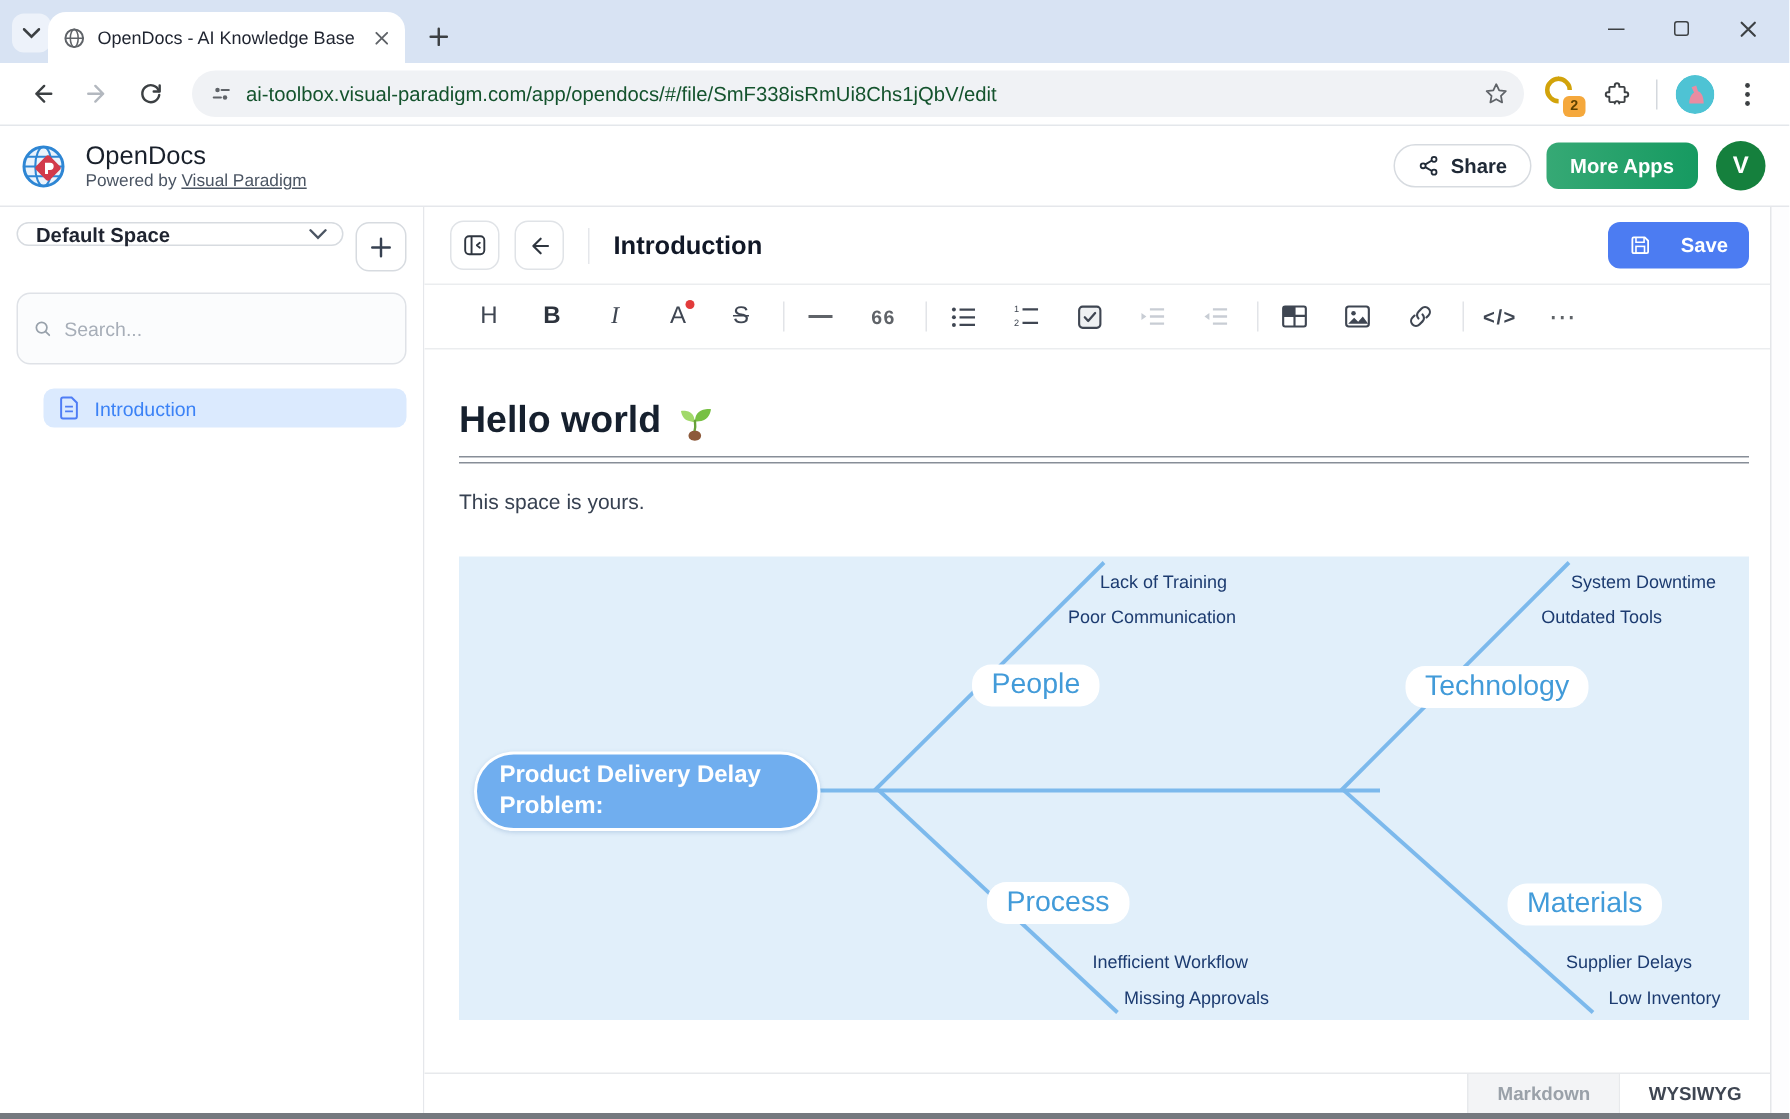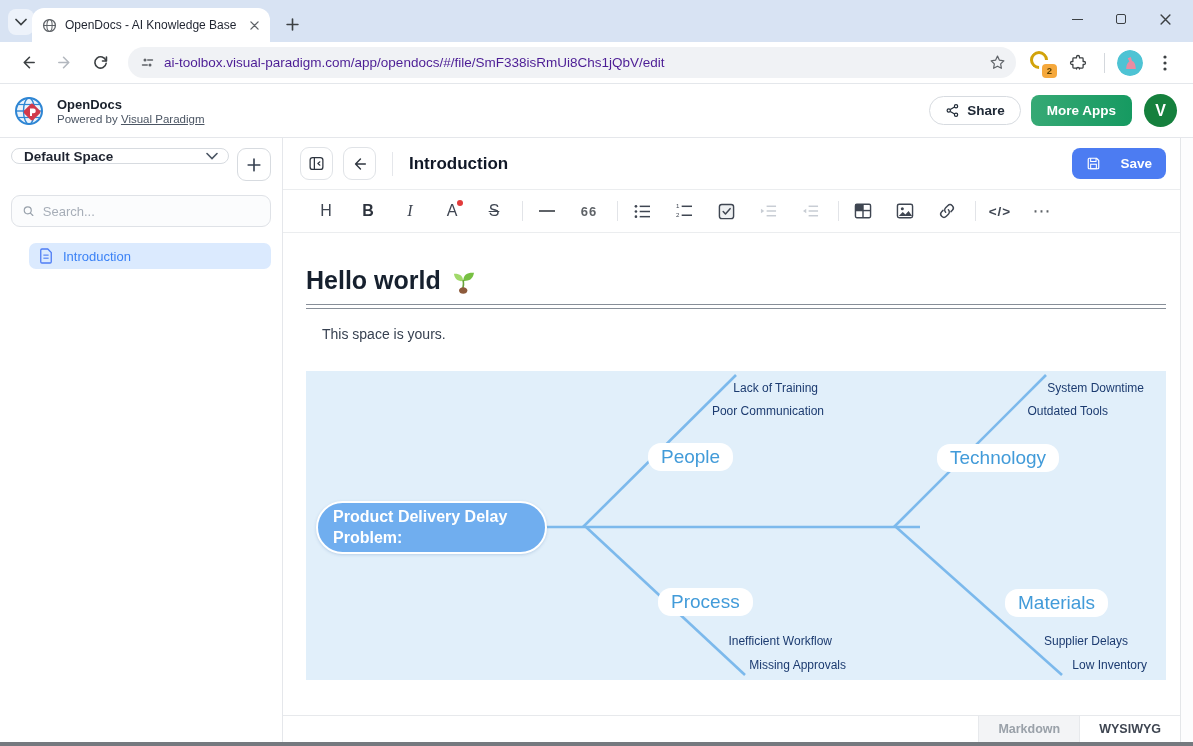--- a/index.html
+++ b/index.html
@@ -15,46 +15,46 @@
   .newtab-btn { width:28px; height:28px; margin:0 0 4px 8px; display:flex; align-items:center; justify-content:center; font-size:20px; color:#3c4043; border-radius:50%; cursor:pointer; }
   .win-controls { position:absolute; right:6px; top:4px; display:flex; }
   .win-btn { width:44px; height:30px; display:flex; align-items:center; justify-content:center; cursor:pointer; }
   .glyph-min { width:11px; border-top:1.4px solid #3c4043; }
   .glyph-max { width:10px; height:10px; border:1.4px solid #3c4043; border-radius:2px; }
 
   
   .navrow { height:42px; background:#fff; border-bottom:1px solid #e4e7eb; display:flex; align-items:center; padding:0 10px; flex:0 0 auto; }
   .nav-icon { width:30px; height:30px; display:flex; align-items:center; justify-content:center; border-radius:50%; cursor:pointer; margin:0 3px; }
   .urlbar { flex:1; height:31px; background:#f0f2f5; border-radius:16px; margin:0 8px 0 10px; display:flex; align-items:center; padding:0 10px 0 12px; }
-  .url-text { flex:1; font-size:13.5px; color:#4c1d95; margin-left:9px; white-space:nowrap; overflow:hidden; }
+  .url-text { flex:1; font-size:13.5px; color:#14532d; margin-left:9px; white-space:nowrap; overflow:hidden; }
   .coin-wrap { position:relative; width:24px; height:24px; margin:0 6px; cursor:pointer; }
   .coin-ring { width:18px; height:18px; border:3.2px solid #d2a30a; border-radius:50%; border-bottom-color:transparent; transform:rotate(-45deg); }
   .coin-badge { position:absolute; right:-3px; bottom:-3px; min-width:15px; height:14px; background:#f5a83c; border-radius:4px; font-size:9.5px; font-weight:bold; color:#5f4200; display:flex; align-items:center; justify-content:center; padding:0 2px; }
   .chrome-divider { width:1px; height:20px; background:#d4d8dd; margin:0 8px; }
   .profile-avatar { width:26px; height:26px; border-radius:50%; overflow:hidden; cursor:pointer; margin:0 4px; }
 
   
   .appheader { height:54px; background:#fff; border-bottom:1px solid #e5e7eb; display:flex; align-items:center; padding:0 16px 0 12px; flex:0 0 auto; }
   .brand { display:flex; align-items:center; gap:9px; }
-  .brand-name { font-size:13px; font-weight:bold; color:#19202b; }
+  .brand-name { font-size:17px; font-weight:normal; color:#19202b; }
   .brand-sub { font-size:11.5px; color:#4b5563; margin-top:1px; }
   .brand-sub a { color:#4b5563; text-decoration:underline; cursor:pointer; }
   .headspacer { flex:1; }
   .share-btn { display:flex; align-items:center; gap:7px; border:1px solid #d7dbe0; border-radius:17px; background:#fff; padding:6px 15px; font-size:13.5px; font-weight:bold; color:#202a37; cursor:pointer; }
   .moreapps-btn { margin-left:10px; border:none; border-radius:8px; background:linear-gradient(90deg,#36a975,#169a61); padding:8px 16px; font-size:13.5px; font-weight:bold; color:#fff; cursor:pointer; }
   .v-avatar { margin-left:12px; width:33px; height:33px; border-radius:50%; background:#15803d; color:#fff; font-weight:bold; font-size:16px; display:flex; align-items:center; justify-content:center; cursor:pointer; }
 
   
   .bodyrow { flex:1; display:flex; min-height:0; }
   .sidebar { width:283px; background:#fff; border-right:1px solid #e5e7eb; padding:10px 11px; flex:0 0 auto; }
   .space-row { display:flex; gap:8px; }
   .space-select { flex:1; height:16px; border:1px solid #d7dbe0; border-radius:9px; background:#fff; display:flex; align-items:center; padding:0 10px 0 12px; cursor:pointer; }
   .space-label { flex:1; font-size:13.5px; font-weight:bold; color:#1f2430; }
   .add-btn { width:34px; height:33px; border:1px solid #d7dbe0; border-radius:9px; background:#fff; font-size:19px; color:#374151; display:flex; align-items:center; justify-content:center; cursor:pointer; }
-  .search-box { margin-top:14px; height:32px; border:1px solid #dfe2e7; border-radius:9px; background:#fbfcfd; display:flex; align-items:center; padding:0 10px; gap:8px; }
+  .search-box { margin-top:14px; height:48px; border:1px solid #dfe2e7; border-radius:9px; background:#fbfcfd; display:flex; align-items:center; padding:0 10px; gap:8px; }
   .search-box input { border:none; outline:none; background:transparent; font-size:13px; color:#374151; width:100%; font-family:inherit; }
   .search-box input::placeholder { color:#a7aeb8; }
   .tree { margin-top:16px; }
   .tree-folder { display:flex; align-items:center; gap:11px; padding:5px 4px 5px 9px; font-size:13px; color:#313947; cursor:pointer; }
   .tree-doc { display:flex; align-items:center; gap:10px; margin:3px 0 0 18px; padding:5px 8px 5px 10px; border-radius:7px; font-size:13px; cursor:pointer; }
   .tree-doc.selected { background:#dbeafe; color:#3b82f6; }
 
   .main { flex:1; display:flex; flex-direction:column; min-width:0; background:#fff; }
   .scrolltrack { width:13px; background:#fdfdfe; border-left:1px solid #e4e6e9; flex:0 0 auto; }
 
@@ -78,21 +78,21 @@
   .g-color .dot { position:absolute; top:-2px; right:-6px; width:6px; height:6px; border-radius:50%; background:#e23b3b; }
   .g-quote { font-weight:bold; font-size:13px; letter-spacing:1px; color:#5f6368; }
   .g-code { font-size:13.5px; font-weight:bold; letter-spacing:1px; }
   .g-more { font-size:18px; letter-spacing:1px; color:#5f6368; }
   .g-hr { width:16px; border-top:2px solid #5f6368; display:inline-block; }
 
   
   .editor { flex:1; overflow:hidden; padding:0 14px 0 23px; }
   .doc-h1 { margin-top:33px; font-size:25px; font-weight:bold; color:#16202e; display:flex; align-items:center; gap:10px; }
   .h1-rule { margin-top:9px; height:5px; border-top:1px solid #878e98; border-bottom:1px solid #878e98; }
-  .doc-p { margin-top:17px; font-size:14px; color:#374151;margin-left:16px; }
+  .doc-p { margin-top:17px; font-size:14px; color:#374151; }
 
   
   .diagram { position:relative; margin-top:29px; width:860px; height:309px; background:#e1effa; }
   .diagram svg.bones { position:absolute; inset:0; }
   .problem-box { position:absolute; left:10px; top:130px; width:231px; height:53px; background:#70aeef; border:2px solid #fff; border-radius:27px; color:#fff; font-weight:bold; font-size:16px; line-height:1.3; display:flex; flex-direction:column; justify-content:center; padding-left:15px; box-shadow:0 1px 3px rgba(70,120,180,.25); }
   .cat-pill { position:absolute; background:#fff; border-radius:13px; padding:3px 13px; font-size:19px; color:#429bd9; white-space:nowrap; }
   .cause { position:absolute; font-size:12px; color:#1c3b70; white-space:nowrap; }
 
   
   .statusbar { height:27px; border-top:1px solid #e7e9ec; display:flex; justify-content:flex-end; align-items:stretch; flex:0 0 auto; background:#fff; }

